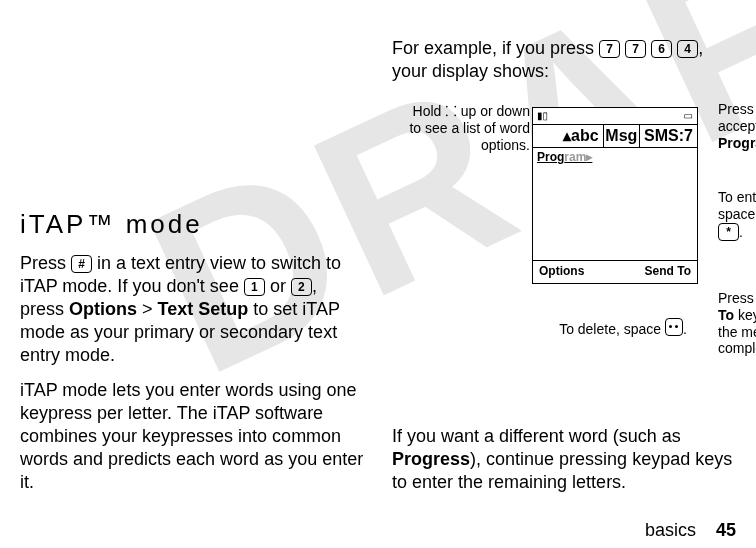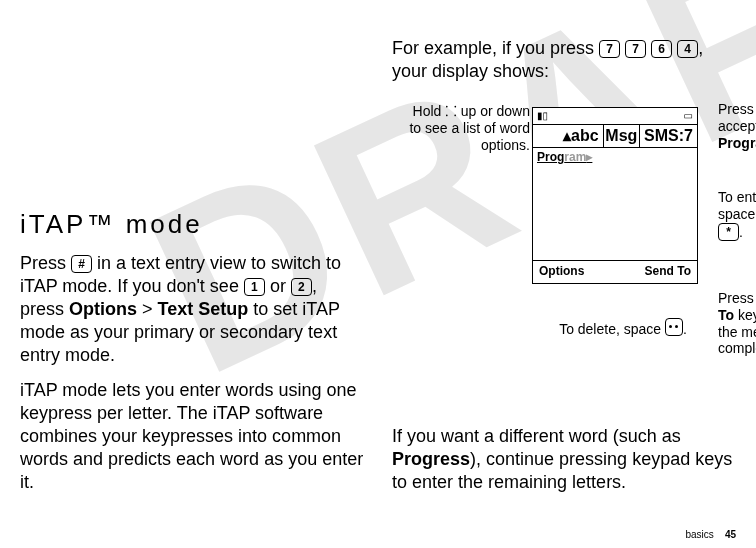--- a/index.html
+++ b/index.html
@@ -145,21 +145,21 @@
     font-weight: 300;
     line-height: 1.2;
     text-align: left;
     margin-left: 12px;
   }
   .callout.right { text-align: right; }
   .footer {
     position: absolute;
     bottom: 6px;
     right: 20px;
-    font-size: 10px;
+    font-size: 18px;
     font-weight: 300;
   }
   .footer .pg { font-weight: 700; }
 </style>
 </head>
 <body>
 
 <div class="draft-bg">DRAFT</div>
 
 <div class="page">

